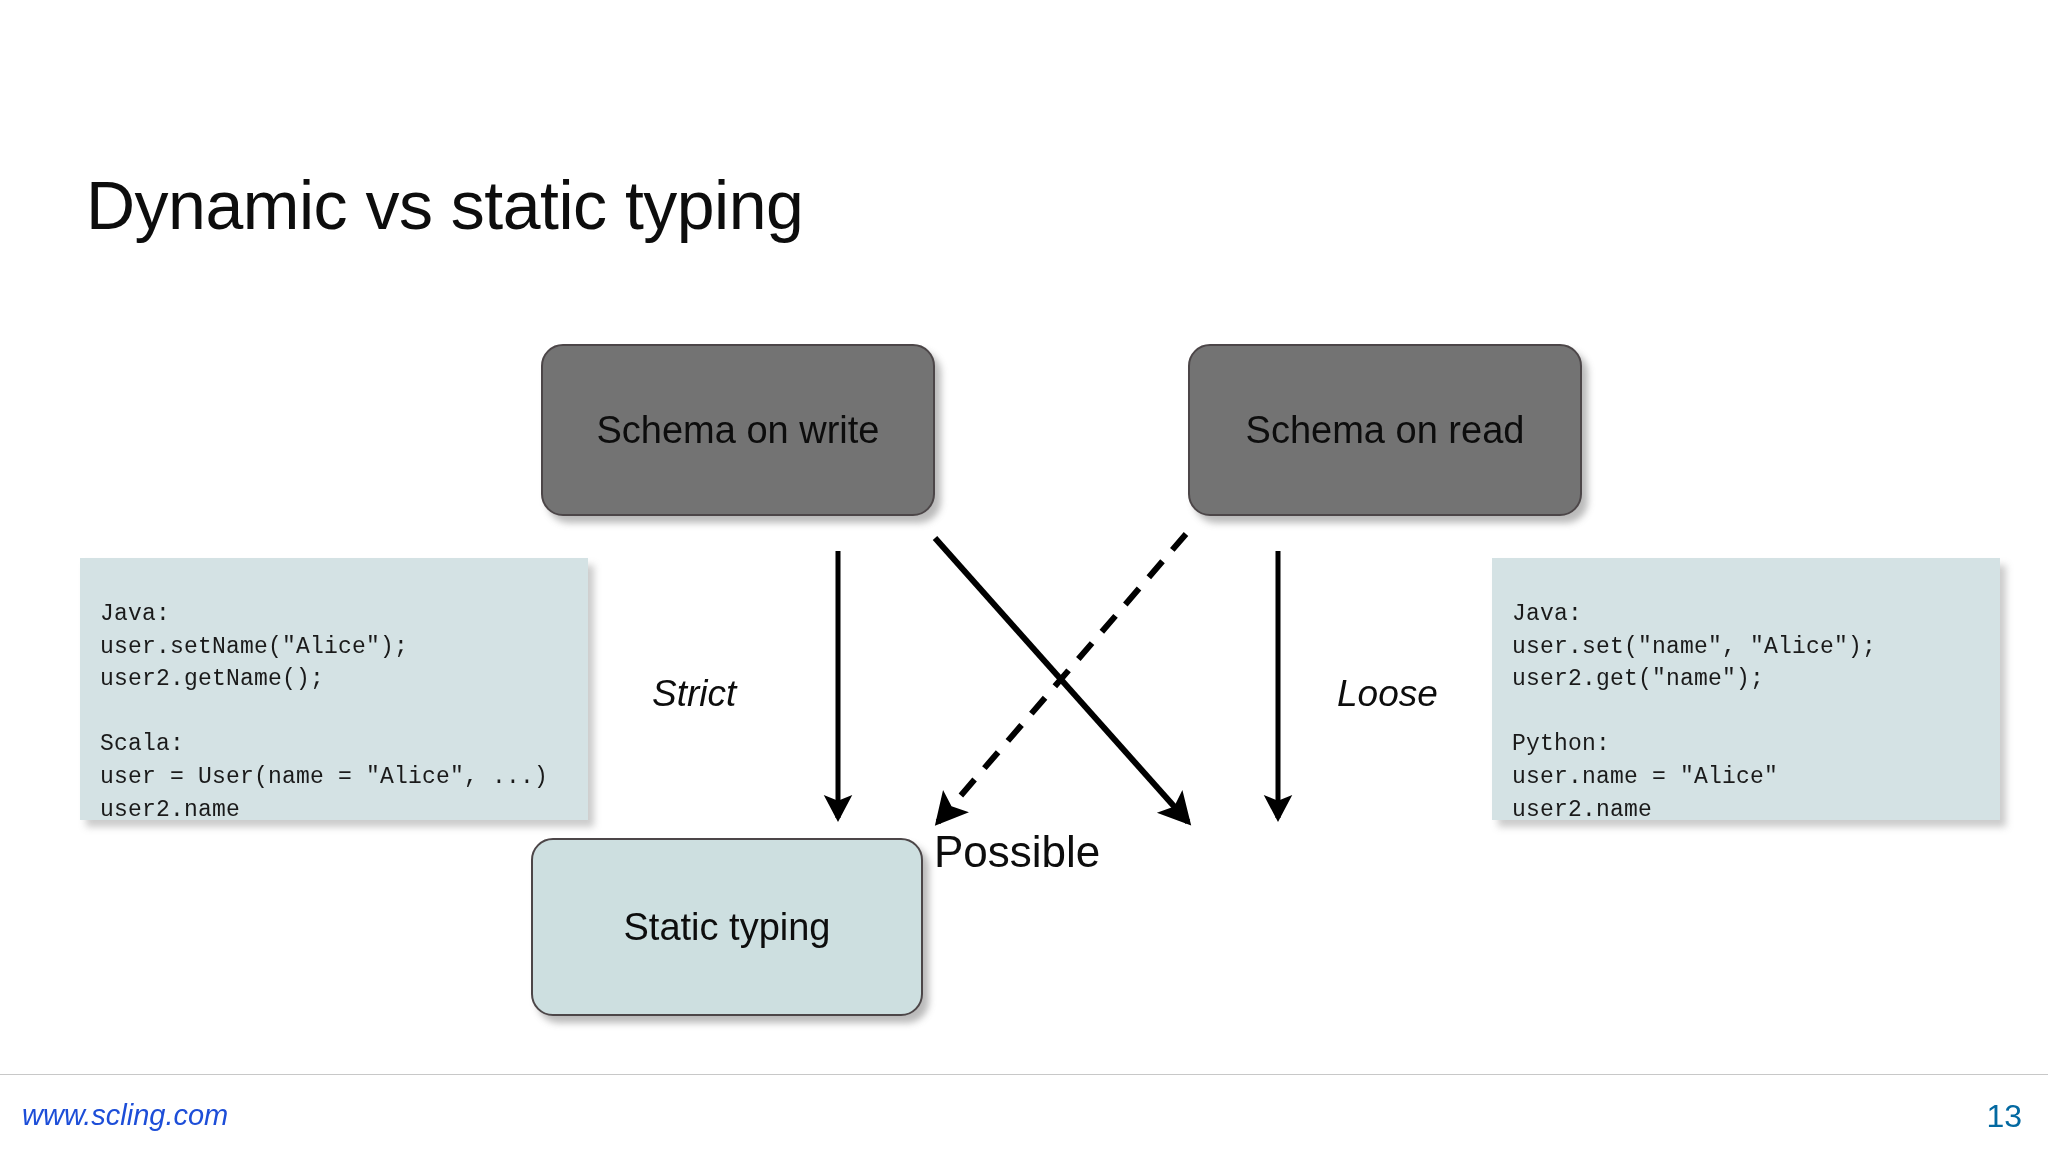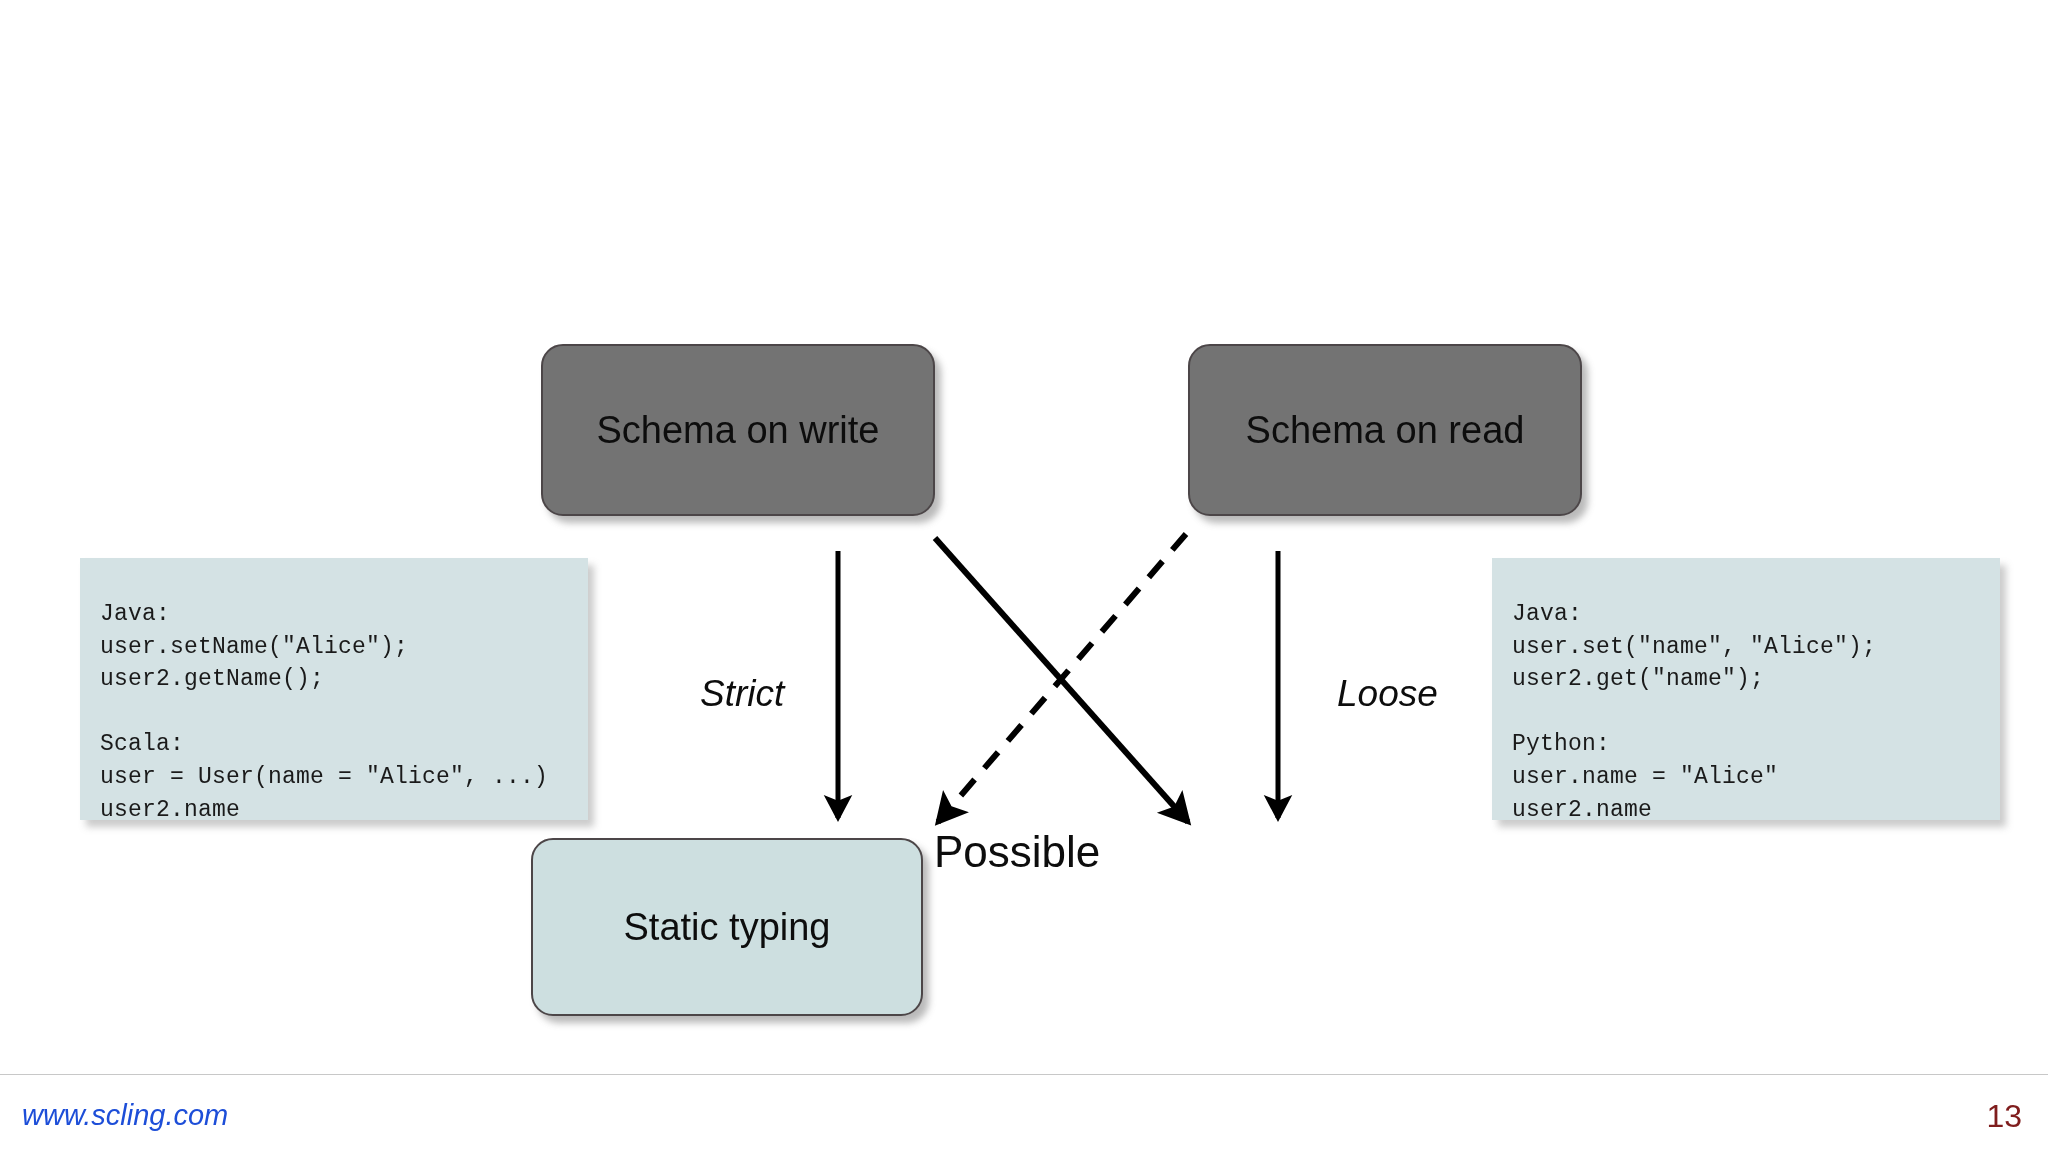--- a/index.html
+++ b/index.html
@@ -80,21 +80,21 @@
 
   
   .edge-label {
     position: absolute;
     font-size: 37px;
     line-height: 44px;
     font-style: italic;
     color: #0d0d0d;
     white-space: nowrap;
   }
-  #label-strict { left: 700px; top: 672px; }
+  #label-strict { left: 652px; top: 672px; }
   #label-loose  { left: 1337px; top: 672px; }
 
   #label-possible {
     position: absolute;
     left: 934px;
     top: 830px;
     font-size: 44px;
     line-height: 44px;
     font-style: normal;
     color: #0d0d0d;
@@ -128,29 +128,30 @@
     font-style: italic;
     color: #1d4ed8;
     white-space: nowrap;
   }
   #page-number {
     position: absolute;
     right: 26px;
     top: 1098px;
     font-size: 32px;
     line-height: 36px;
-    color: #7f1d1d;
+    color: #0369a1;
     white-space: nowrap;
   }
 </style>
 </head>
 <body>
 
 <div id="slide">
 
+  <h1 id="slide-title">Dynamic vs static typing</h1>
 
   <svg id="arrow-layer" viewBox="0 0 2048 1152" width="2048" height="1152" xmlns="http://www.w3.org/2000/svg">
     <defs>
       <marker id="arrowhead" markerWidth="6" markerHeight="6" refX="4.6" refY="3" orient="auto" markerUnits="strokeWidth">
         <path d="M 0 0.15 L 5.4 3 L 0 5.85 L 1.15 3 Z" fill="#000000"></path>
       </marker>
     </defs>
 
     <line x1="838" y1="551" x2="838" y2="818" stroke="#000000" stroke-width="5" marker-end="url(#arrowhead)"></line>
 

